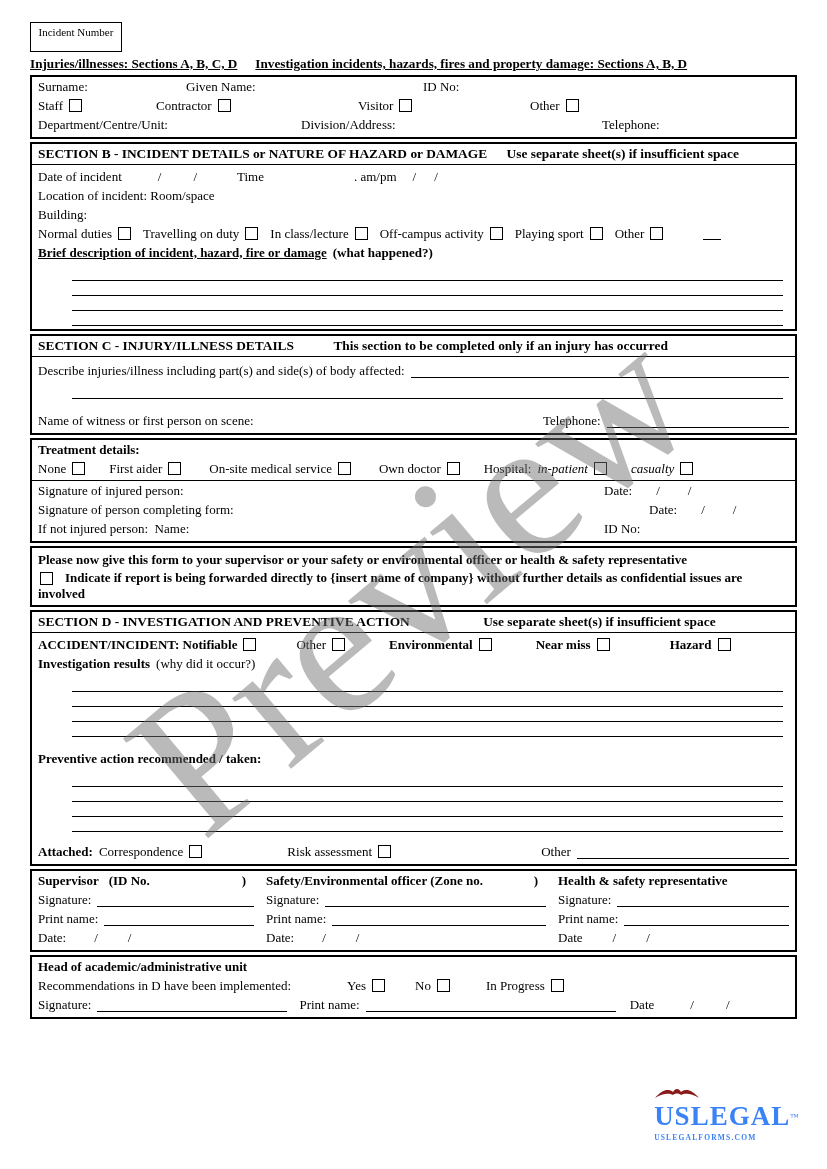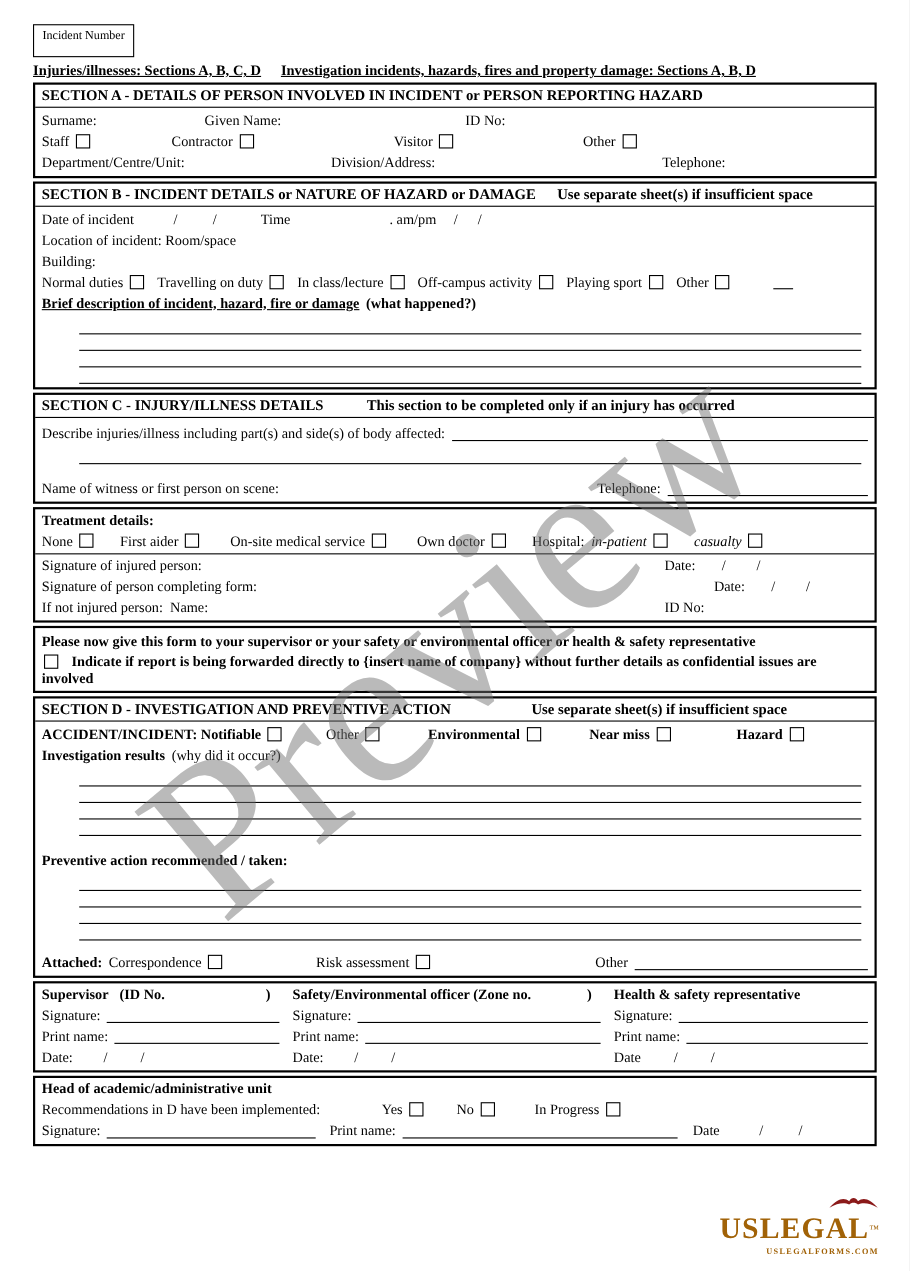--- a/index.html
+++ b/index.html
@@ -46,21 +46,21 @@
   .col { display:flex; flex-direction:column; padding-right:12px; }
   .c1 { width:228px; flex:none; } .c2 { width:292px; flex:none; } .c3 { flex:1; padding-right:0; }
   .notice2 { margin-top:2px; overflow:hidden; }
   .desc-u { text-decoration:underline; }
   .watermark {
     position:absolute; left:50px; top:440px; width:720px; height:280px;
     display:flex; align-items:center; justify-content:center;
     transform:rotate(-40deg); font-size:200px; font-family:"Liberation Serif", serif;
     color:rgba(110,110,110,0.48); pointer-events:none; z-index:9; white-space:nowrap;
   }
-  .footer-logo { position:absolute; right:28px; top:1086px; text-align:right; color:#a16207; z-index:2; }
+  .footer-logo { position:absolute; right:28px; top:1086px; text-align:left; color:#3b82f6; z-index:2; }
   .brand-line { line-height:1; }
   .brand { font-size:27px; font-weight:bold; letter-spacing:1px; }
   .tm { font-size:9px; vertical-align:super; }
   .site { font-size:7.5px; letter-spacing:1.2px; margin-top:3px; font-weight:bold; }
 </style>
 </head>
 <body>
 
 <div class="page">
 
@@ -69,21 +69,20 @@
       <span>Incident Number</span>
     </div>
   </div>
 
   <div class="routing-row">
     <span class="bu">Injuries/illnesses: Sections A, B, C, D</span>
     <span class="bu">Investigation incidents, hazards, fires and property damage: Sections A, B, D</span>
   </div>
 
   <div class="box">
-    <div class="sec-title">SECTION A - DETAILS OF PERSON INVOLVED IN INCIDENT or PERSON REPORTING HAZARD</div>
     <div class="row">
       <span class="w148">Surname:</span>
       <span class="w237">Given Name:</span>
       <span>ID No:</span>
     </div>
     <div class="row">
       <span class="cbitem w118">
         <span>Staff</span>
         <span class="cb"></span>
       </span>

